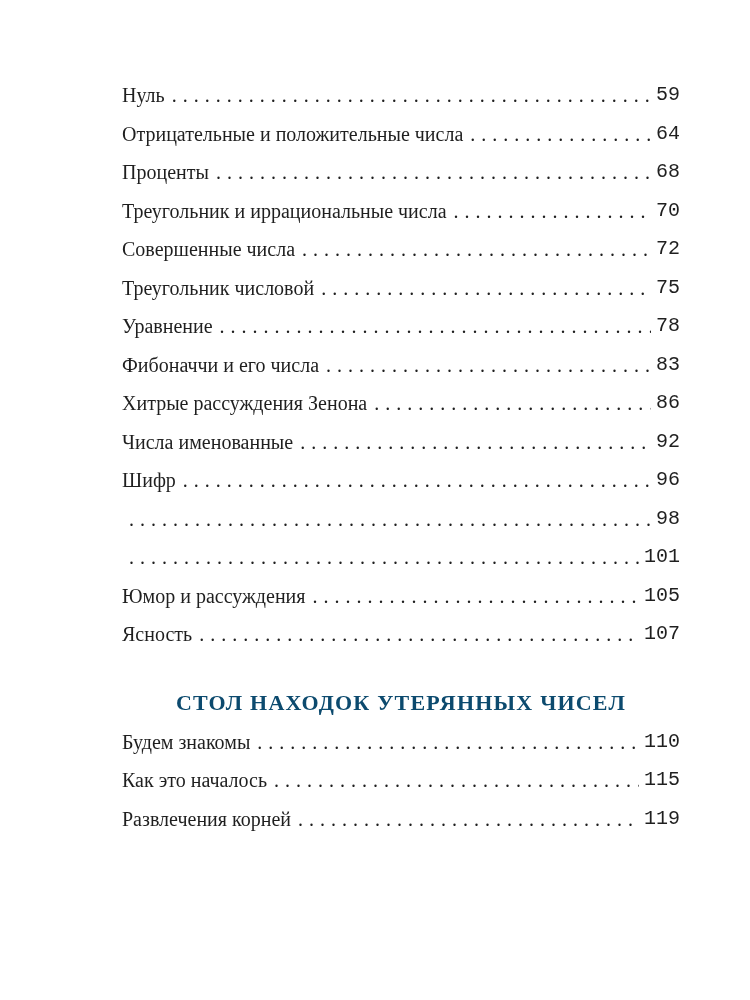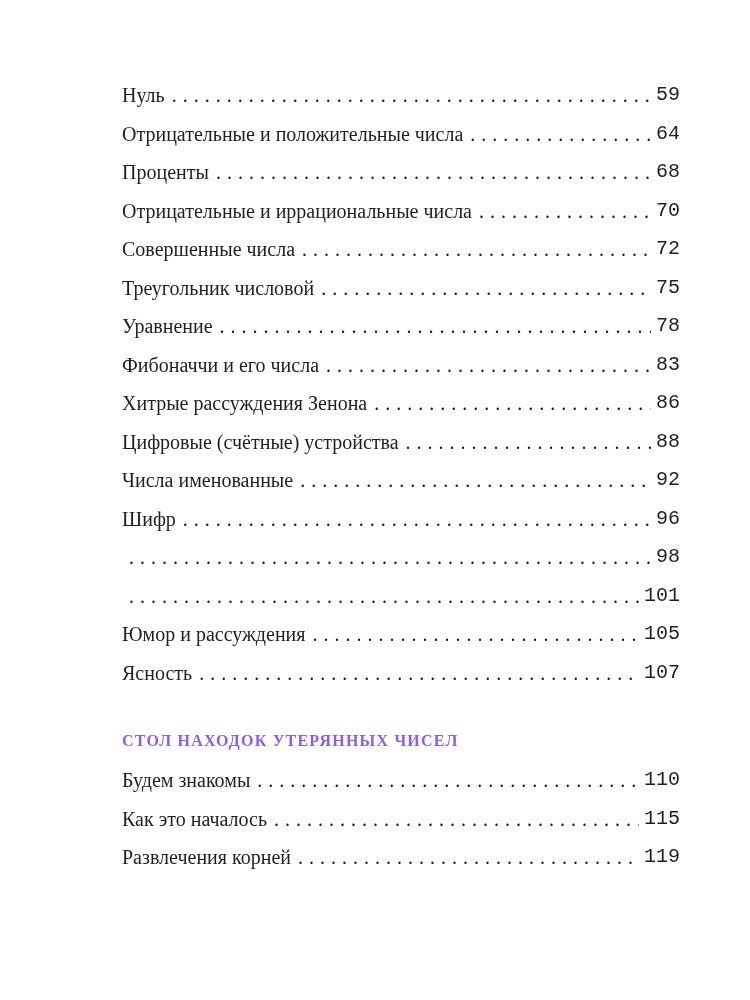--- a/index.html
+++ b/index.html
@@ -50,24 +50,25 @@
   }
   .pagenum {
     flex: 0 0 auto;
     text-align: right;
     font-family: Liberation Mono, monospace;
   }
   .section-heading {
     margin: 29px 0 0 0;
     height: 40px;
     line-height: 40px;
-    font-size: 16px;
+    text-align: center;
+    font-size: 22px;
     font-weight: bold;
     letter-spacing: 1.2px;
-    color: #8b5cf6;
+    color: #0c4a6e;
   }
 </style>
 </head>
 <body>
 
 <div class="page">
   <div class="content">
 
     <div class="toc-list">
 
@@ -83,21 +84,21 @@
           <span class="pagenum">64</span>
         </div>
 
         <div class="row">
           <span class="title">Проценты</span>
           <span class="leader"></span>
           <span class="pagenum">68</span>
         </div>
 
         <div class="row">
-          <span class="title">Отрицательные и иррациональные числа</span>
+          <span class="title">Треугольник и иррациональные числа</span>
           <span class="leader"></span>
           <span class="pagenum">70</span>
         </div>
 
         <div class="row">
           <span class="title">Совершенные числа</span>
           <span class="leader"></span>
           <span class="pagenum">72</span>
         </div>
 
@@ -118,25 +119,20 @@
           <span class="leader"></span>
           <span class="pagenum">83</span>
         </div>
 
         <div class="row">
           <span class="title">Хитрые рассуждения Зенона</span>
           <span class="leader"></span>
           <span class="pagenum">86</span>
         </div>
 
-        <div class="row">
-          <span class="title">Цифровые (счётные) устройства</span>
-          <span class="leader"></span>
-          <span class="pagenum">88</span>
-        </div>
 
         <div class="row">
           <span class="title">Числа именованные</span>
           <span class="leader"></span>
           <span class="pagenum">92</span>
         </div>
 
         <div class="row">
           <span class="title">Шифр</span>
           <span class="leader"></span>

